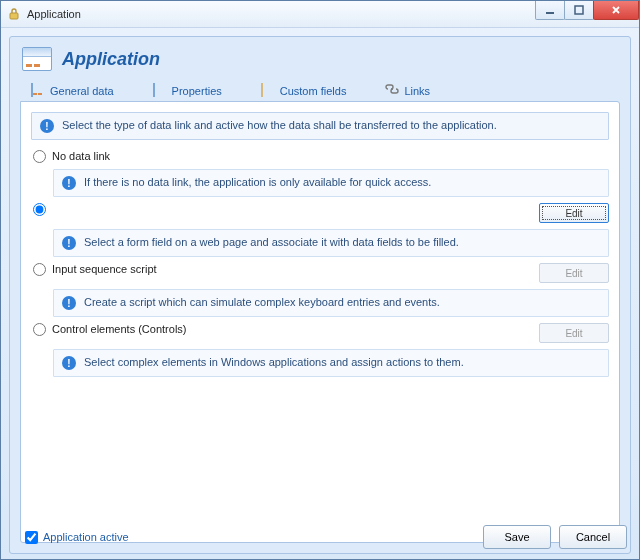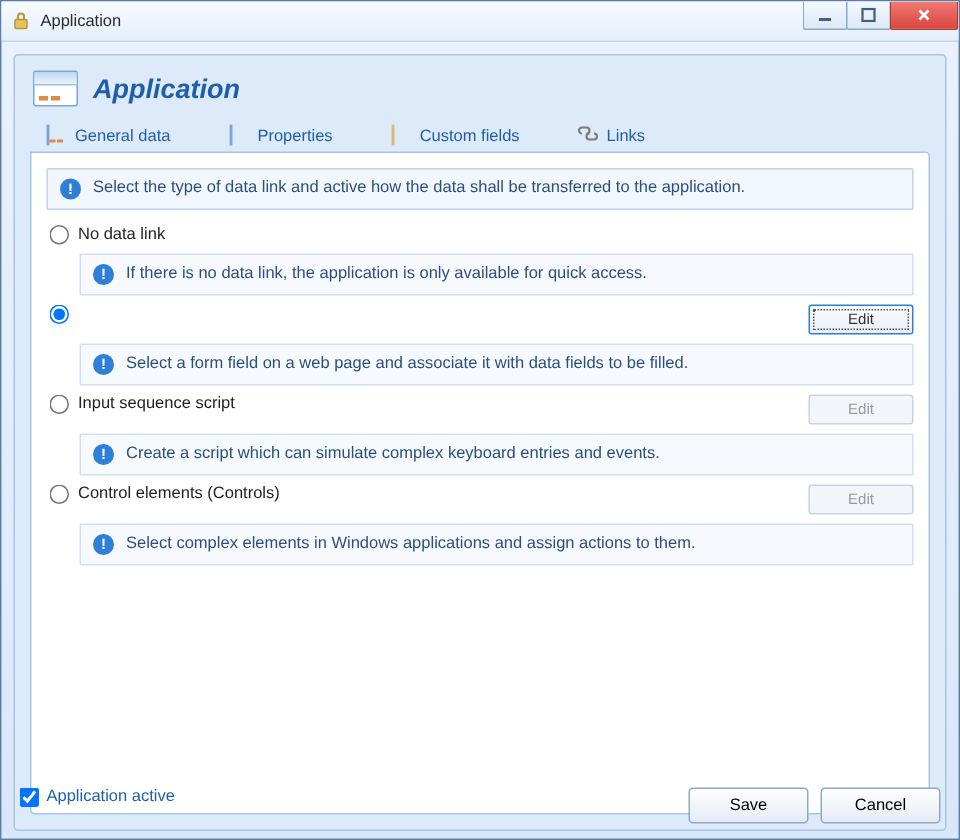--- a/index.html
+++ b/index.html
@@ -28,25 +28,25 @@
 .opt{margin:6px 0 2px}
 .optrow{display:flex;align-items:flex-start}
 .optrow input[type=radio]{margin:0 6px 0 2px}
 .optrow label{color:#222}
 .optrow .spacer{flex:1}
 .editbtn{width:70px;height:20px;border:1px solid #9bb7d6;background:linear-gradient(#fdfefe,#e7eef7);border-radius:2px;color:#333;cursor:pointer;font-size:10px}
 .editbtn.selected{border:1px solid #2f7ed8;outline:1px dotted #555;outline-offset:-4px}
 .editbtn:disabled{color:#9a9a9a;border-color:#c8d4e2;background:#f2f5f9;cursor:default}
 .desc{margin:6px 0 0 22px;border:1px solid #cfe0f2;background:#f6faff;padding:6px 8px;display:flex;align-items:flex-start;border-radius:1px}
 .desc .txt{color:#2b4e7c}
-.footer{position:absolute;left:12px;right:12px;bottom:10px;display:flex;align-items:flex-start}
+.footer{position:absolute;left:24px;right:12px;bottom:10px;display:flex;align-items:center}
 .footer input[type=checkbox]{margin:0 5px 0 0}
 .footer label{color:#1f5ea8}
 .footer .spacer{flex:1}
-.fbtn{width:80px;height:24px;margin-left:8px;border:1px solid #8ea9c6;background:linear-gradient(#fefefe,#e4ecf5);border-radius:3px;font-size:11px;cursor:pointer}
+.fbtn{width:68px;height:24px;margin-left:8px;border:1px solid #8ea9c6;background:linear-gradient(#fefefe,#e4ecf5);border-radius:3px;font-size:11px;cursor:pointer}
 .tabicon-doc{width:12px;height:14px;border:1px solid #7ba6d6;background:#fff;position:relative}
 .tabicon-doc.orange:after{content:"";position:absolute;left:1px;bottom:1px;width:4px;height:2px;background:#e08a4a;box-shadow:5px 0 #e08a4a}
 .tabicon-link{width:14px;height:12px;border:1px solid #7ba6d6;background:#fff;position:relative}
 .tabicon-link:after{content:"";position:absolute;inset:2px;border:1px dashed #5b8fc7}
 .tabicon-props{width:12px;height:14px;border:1px solid #7ba6d6;background:#fff;position:relative}
 .tabicon-props:before{content:"";position:absolute;left:1px;right:1px;top:1px;height:3px;background:#5b8fc7}
 .tabicon-custom{width:12px;height:14px;border:1px solid #d6b97b;background:#fff8e6}
 .tabicon-links{width:14px;height:10px}
 </style>
 </head>

